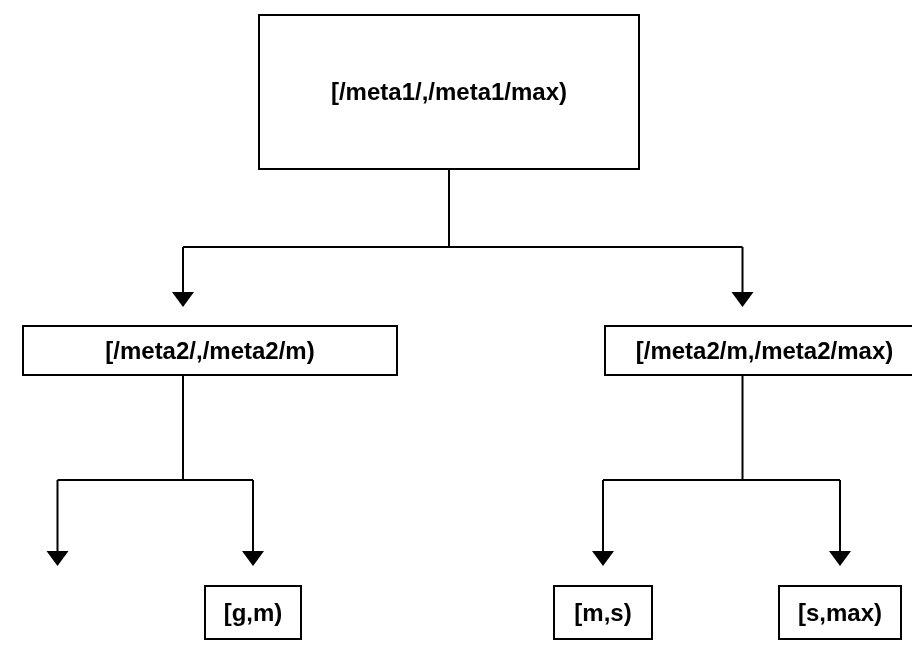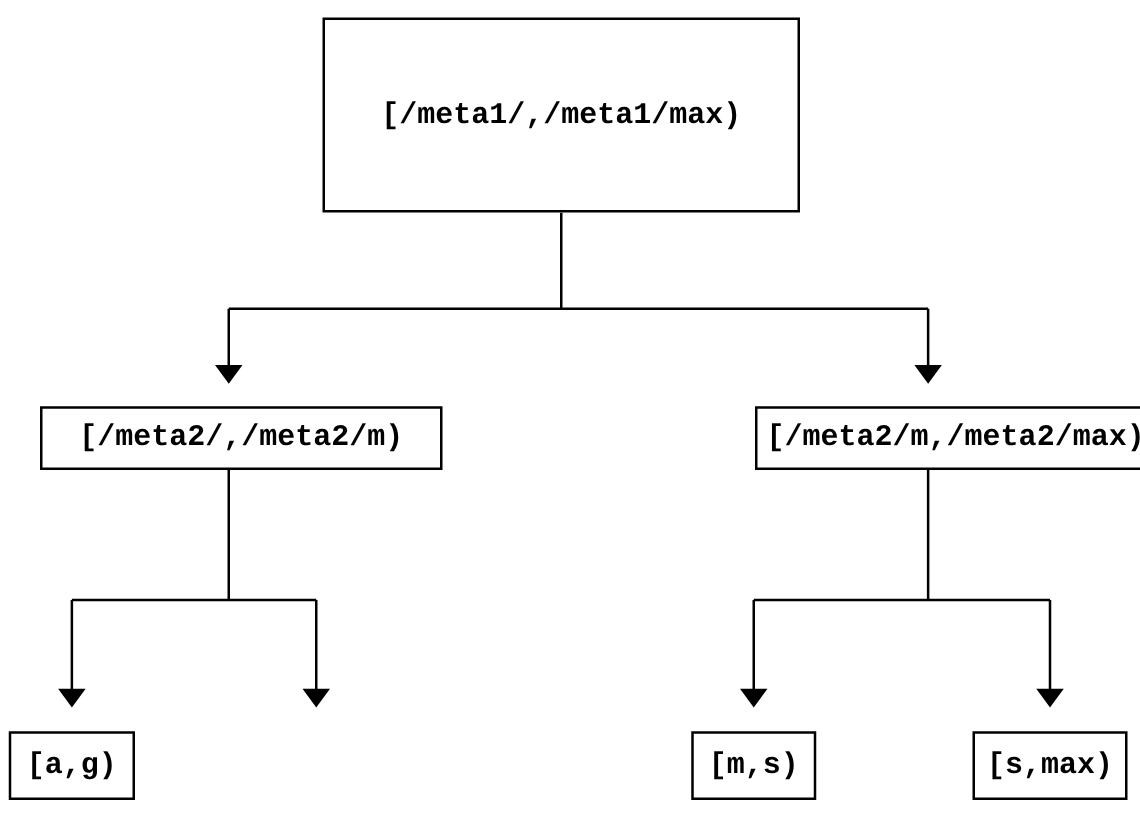--- a/index.html
+++ b/index.html
@@ -6,21 +6,21 @@
     margin: 0;
     padding: 0;
     background: #ffffff;
   }
   .canvas {
     position: relative;
     width: 912px;
     height: 652px;
     background: #ffffff;
     overflow: hidden;
-    font-family: Liberation Mono, monospace;
+    font-family: Liberation Sans, sans-serif;
   }
   .edges-svg {
     position: absolute;
     left: 0;
     top: 0;
     width: 912px;
     height: 652px;
   }
   .edge {
     stroke: #000000;
@@ -38,21 +38,21 @@
     background: #ffffff;
     color: #000000;
     display: flex;
     align-items: center;
     justify-content: center;
     font-size: 24px;
     font-weight: 700;
     white-space: pre;
   }
   .node-root  { left: 258px; top: 14px;  width: 382px; height: 156px; }
-  .node-left  { left: 32px;  top: 325px; width: 322px; height: 51px;  }
+  .node-left  { left: 22px;  top: 325px; width: 376px; height: 51px;  }
   .node-right { left: 582px; top: 325px; width: 321px; height: 51px; margin-left: 22px;  }
   .leaf-ag    { left: 7px;   top: 585px; width: 101px; height: 55px;  }
   .leaf-gm    { left: 204px; top: 585px; width: 98px;  height: 55px;  }
   .leaf-ms    { left: 553px; top: 585px; width: 100px; height: 55px; justify-content: center;  }
   .leaf-smax  { left: 778px; top: 585px; width: 124px; height: 55px;  }
 </style>
 </head>
 <body>
 
 <div class="canvas">
@@ -83,24 +83,24 @@
   </div>
 
   <div class="node node-left">
     <span>[/meta2/,/meta2/m)</span>
   </div>
 
   <div class="node node-right">
     <span>[/meta2/m,/meta2/max)</span>
   </div>
 
-  <div class="node leaf-ag">
-    <span>[a,g)</span>
+
+  <div class="node leaf-gm">
+    <span>[g,m)</span>
   </div>
-
 
   <div class="node leaf-ms">
     <span>[m,s)</span>
   </div>
 
   <div class="node leaf-smax">
     <span>[s,max)</span>
   </div>
 
 </div>

